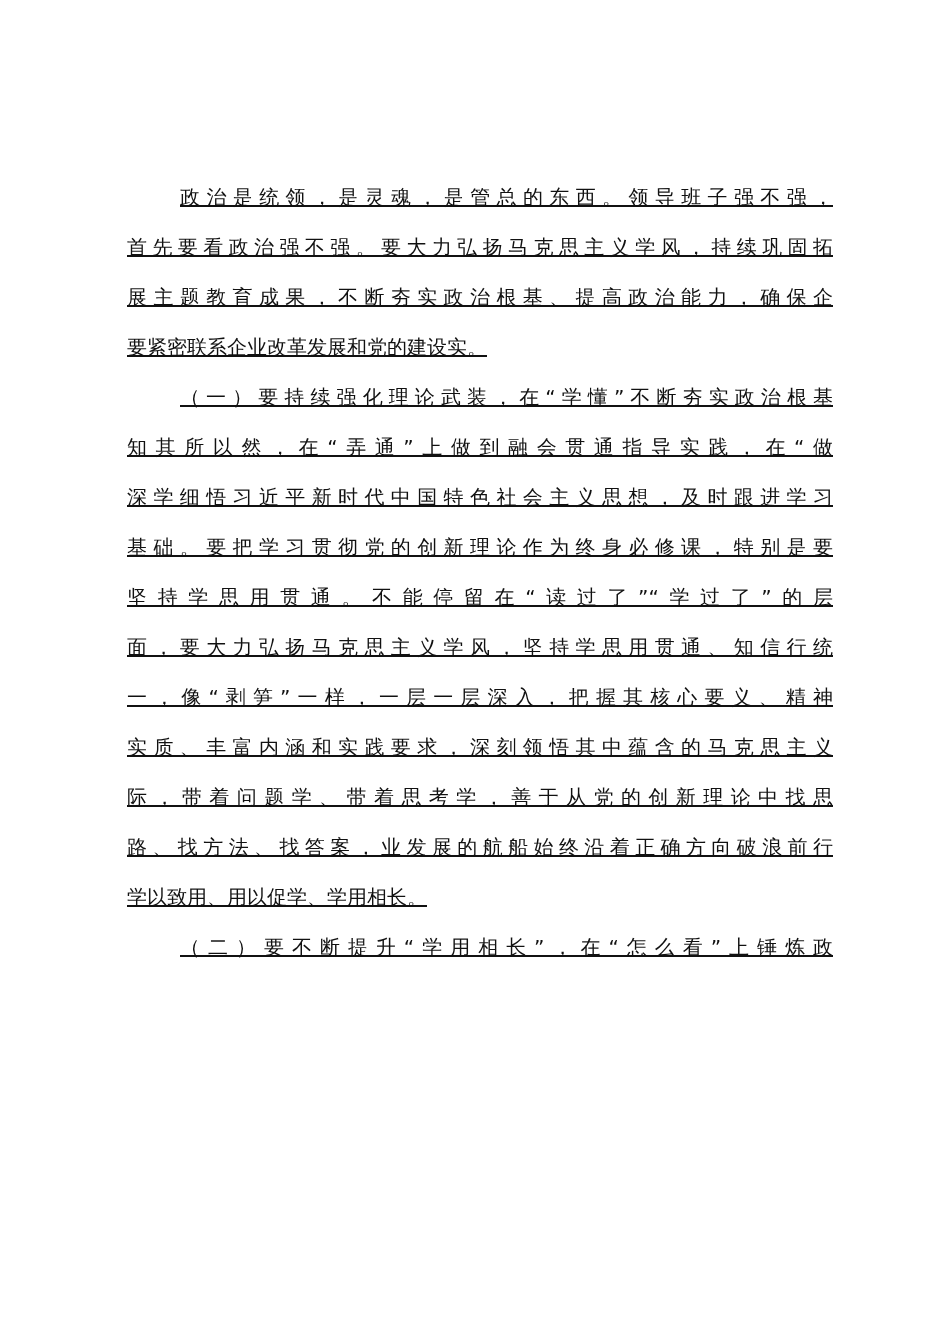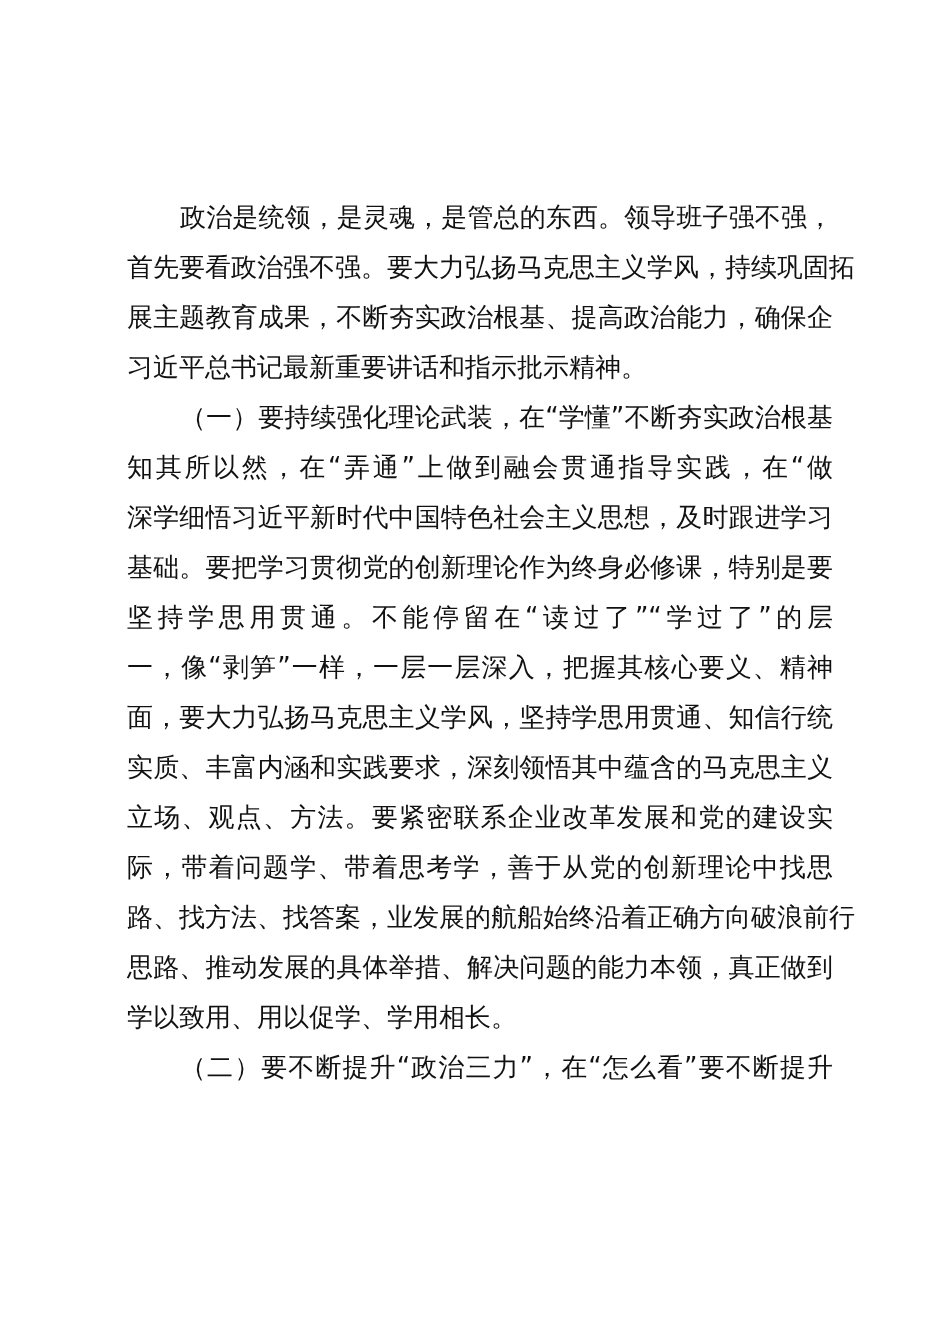--- a/index.html
+++ b/index.html
@@ -1,47 +1,45 @@
 <!DOCTYPE html>
 <html><head>
 <meta charset="utf-8">
 <style>
   html, body { margin: 0; padding: 0; background: #ffffff; }
   body { width: 950px; height: 1344px; position: relative; overflow: hidden; }
   .page {
-    position: absolute; left: 127px; top: 192px; width: 706px;
+    position: absolute; left: 127px; top: 172px; width: 706px;
     font-family: "DejaVu Sans", "Liberation Sans", sans-serif;
-    font-size: 26px; color: #111111; line-height: 50px;
+    font-size: 20px; color: #111111; line-height: 50px; text-decoration: underline;
   }
   .para { margin: 0; }
   .line { display: block; white-space: nowrap; text-align: justify; text-align-last: justify; height: 50px; }
   .line.last { text-align-last: left; }
   .line.indent { padding-left: 53px; }
 </style>
 </head>
 <body>
 
 <div class="page">
   <div class="para">
     <span class="line indent">政治是统领，是灵魂，是管总的东西。领导班子强不强，</span>
     <span class="line">首先要看政治强不强。要大力弘扬马克思主义学风，持续巩固拓</span>
     <span class="line">展主题教育成果，不断夯实政治根基、提高政治能力，确保企</span>
-    <span class="line last">习近平总书记最新重要讲话和指示批示精神。</span>
+    <span class="line last">要紧密联系企业改革发展和党的建设实。</span>
   </div>
   <div class="para">
     <span class="line indent">（一）要持续强化理论武装，在“学懂”不断夯实政治根基</span>
     <span class="line">知其所以然，在“弄通”上做到融会贯通指导实践，在“做</span>
     <span class="line">深学细悟习近平新时代中国特色社会主义思想，及时跟进学习</span>
     <span class="line">基础。要把学习贯彻党的创新理论作为终身必修课，特别是要</span>
     <span class="line">坚持学思用贯通。不能停留在“读过了”“学过了”的层</span>
+    <span class="line">面，要大力弘扬马克思主义学风，坚持学思用贯通、知信行统</span>
     <span class="line">一，像“剥笋”一样，一层一层深入，把握其核心要义、精神</span>
-    <span class="line">面，要大力弘扬马克思主义学风，坚持学思用贯通、知信行统</span>
     <span class="line">实质、丰富内涵和实践要求，深刻领悟其中蕴含的马克思主义</span>
-    <span class="line">立场、观点、方法。要紧密联系企业改革发展和党的建设实</span>
     <span class="line">际，带着问题学、带着思考学，善于从党的创新理论中找思</span>
     <span class="line">路、找方法、找答案，业发展的航船始终沿着正确方向破浪前行</span>
-    <span class="line">思路、推动发展的具体举措、解决问题的能力本领，真正做到</span>
     <span class="line last">学以致用、用以促学、学用相长。</span>
   </div>
   <div class="para">
-    <span class="line indent">（二）要不断提升“政治三力”，在“怎么看”要不断提升</span>
+    <span class="line indent">（二）要不断提升“学用相长”，在“怎么看”上锤炼政</span>
   </div>
 </div>
 
 </body></html>

